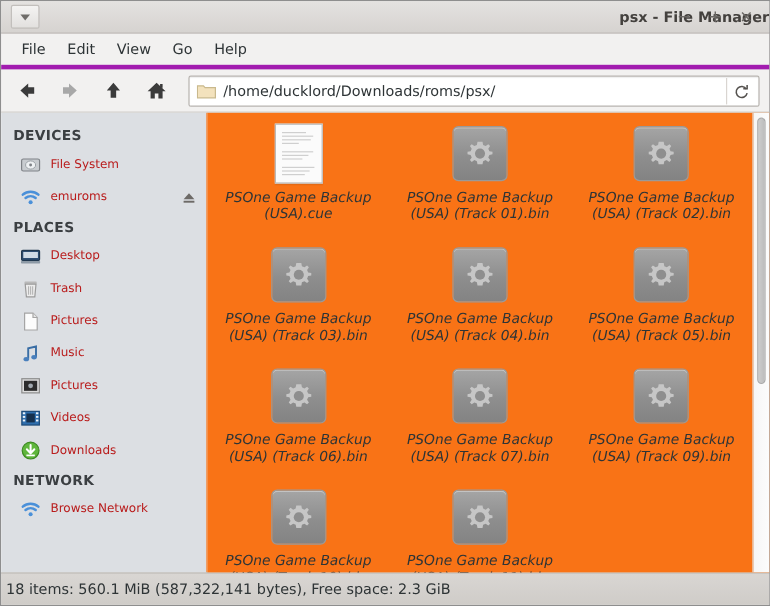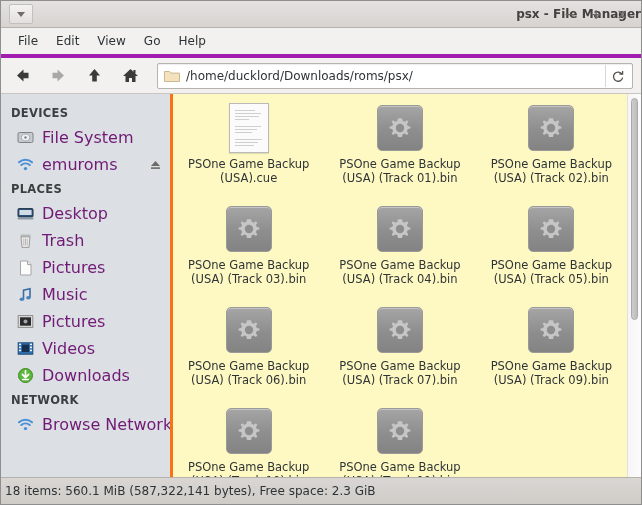--- a/index.html
+++ b/index.html
@@ -125,60 +125,61 @@
     flex: 1;
     display: flex;
     min-height: 0;
     background: #ffffff;
   }
 
   
   .sidebar {
     width: 172px; min-width: 172px;
     background: #dcdfe3;
-    border-right: 3px solid #f97316;
+    border-right: 1px solid #f97316;
     padding-top: 8px;
     overflow: hidden;
     box-sizing: border-box;
   }
   .side-head {
     font-size: 11.5px;
     font-weight: bold;
     color: #3b3f42;
     padding: 4px 0 4px 10px;
     letter-spacing: 0.3px;
   }
   .side-row {
     height: 27px;
     display: flex; align-items: center;
     padding-left: 16px; padding-right: 8px;
     gap: 8px;
   }
   .side-label {
-    font-size: 16px;
-    color: #701a75;
+    font-size: 10px;
+    color: #b91c1c;
     white-space: nowrap;
   }
   .side-icon {
     width: 17px; height: 17px;
     display: flex; align-items: center; justify-content: center;
     flex: 0 0 17px;
   }
   .eject-icon {
     margin-left: auto;
     width: 14px; height: 14px;
     display: flex; align-items: center; justify-content: center;
   }
 
   
   .fileview {
     flex: 1;
     position: relative;
-    background: #fef9c3;
+    background: #f97316;
     overflow: hidden;
+    font-style: italic;
   }
   .grid {
     position: absolute;
     top: 0; left: 0; right: 14px; bottom: 0;
     padding: 8px 0 0 0;
     display: grid;
     grid-template-columns: repeat(3, 1fr);
     grid-auto-rows: 101px;
     overflow: hidden;
   }

